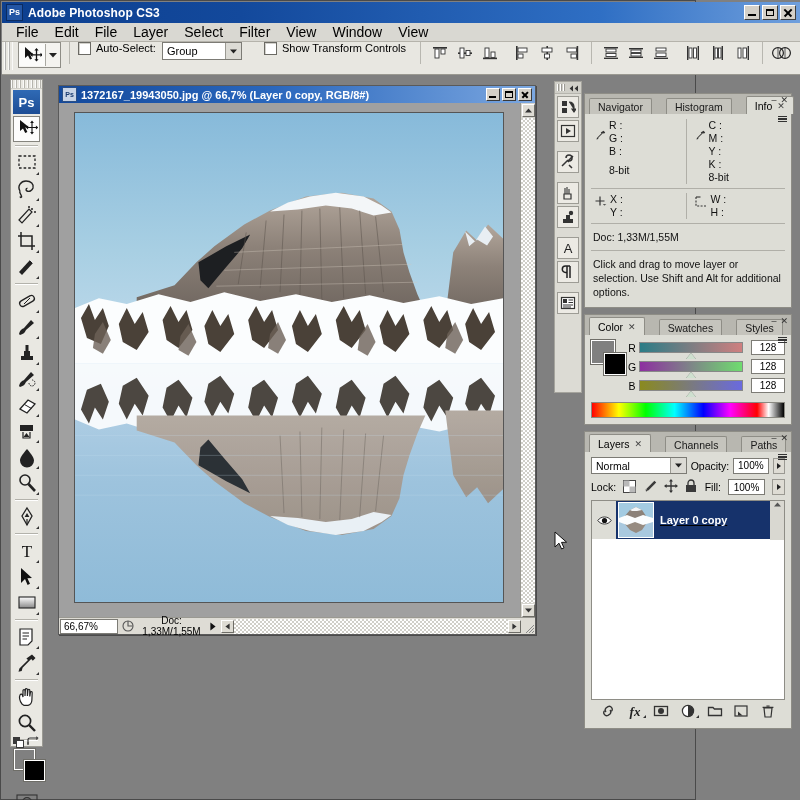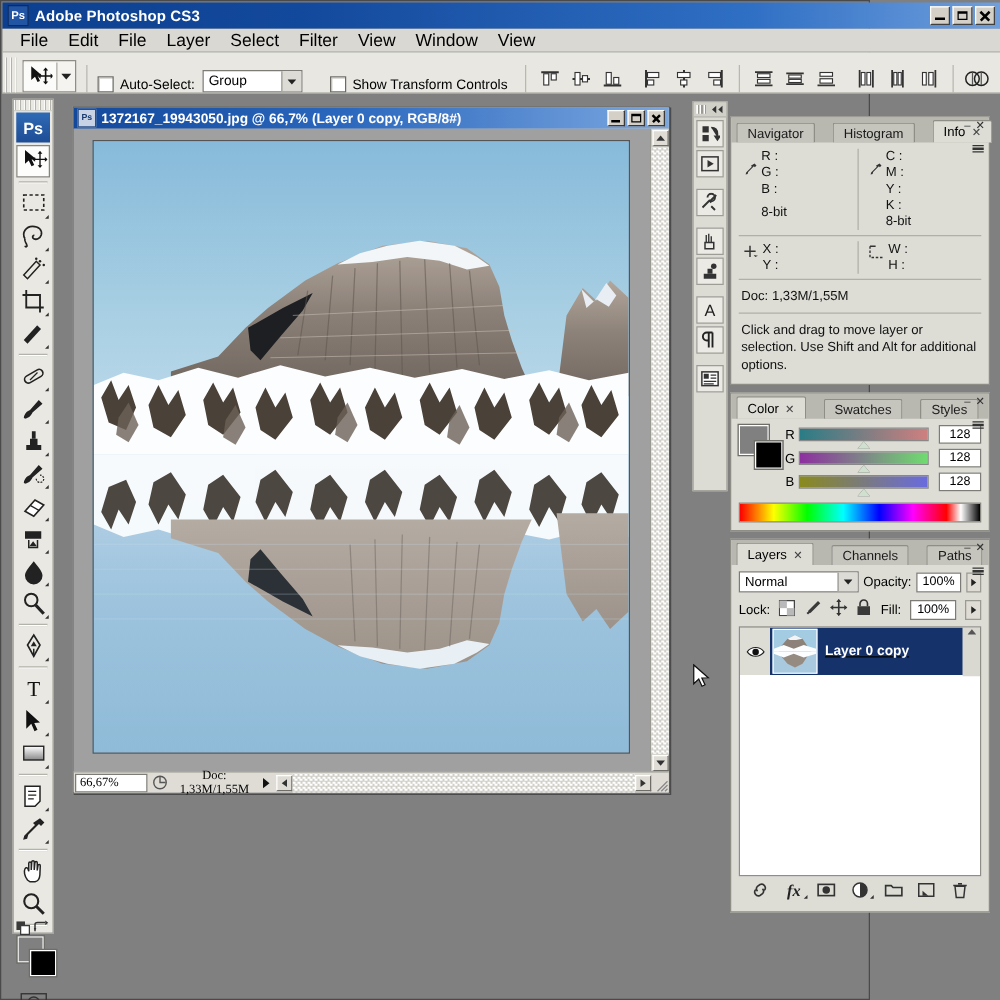--- a/index.html
+++ b/index.html
@@ -35,21 +35,21 @@
 
   
   .menubar{position:absolute;left:1px;top:22px;width:798px;height:19px;
     background:#d9d8d2;display:flex;align-items:center;padding-left:6px;box-sizing:border-box;
     border-bottom:1px solid #b5b3ab;}
   .menubar .mi{padding:2px 8px;color:#000;font-size:14px;cursor:default;}
 
   
   .optbar{position:absolute;left:1px;top:41px;width:798px;height:32px;
     background:#e8e7e1;border-bottom:1px solid #9a9991;
-    display:flex;align-items:flex-end;}
+    display:flex;align-items:flex-start;}
   .grip{width:9px;height:28px;margin:0 3px 0 2px;
     background:repeating-linear-gradient(to right,#fff 0 1px,#a0a0a0 1px 2px,transparent 2px 4px);
     opacity:.75;}
   .toolpreset{display:flex;align-items:center;height:24px;margin-left:2px;
     border:1px solid #8e8d86;background:#f4f3ef;}
   .toolpreset .tp-ic{width:26px;height:22px;display:flex;align-items:center;justify-content:center;
     border-right:1px solid #a9a8a1;background:#fbfbf9;}
   .toolpreset .tp-ar{width:14px;height:22px;display:flex;align-items:center;justify-content:center;}
   .optsep{width:1px;height:22px;background:#b8b7b0;margin:0 8px;}
   .chk{width:11px;height:11px;border:1px solid #6b6a64;background:#fff;
@@ -101,21 +101,21 @@
   .dbtn.r i{position:absolute;left:2px;top:2px;width:8px;height:7px;border:1px solid #000;border-top-width:2px;box-sizing:border-box;}
   .canvasarea{position:absolute;left:0;top:17px;width:476px;height:515px;background:#a0a0a0;overflow:hidden;}
   .imgbox{position:absolute;left:15px;top:9px;width:430px;height:491px;
     border:1px solid #555;box-sizing:border-box;overflow:hidden;background:#8fc0e0;}
   .vscroll{position:absolute;right:0;top:17px;width:15px;height:515px;background:#d6d5ce;border-left:1px solid #9a9992;box-sizing:border-box;}
   .sb-arrow{width:13px;height:13px;background:#dedcd4;border:1px solid #fff;
     border-right-color:#6e6d67;border-bottom-color:#6e6d67;box-sizing:border-box;
     display:flex;align-items:center;justify-content:center;margin:1px;}
   .sb-track{background:repeating-conic-gradient(#fff 0 25%, #d0cfc8 0 50%) 0 0/4px 4px;}
   .statusbar{position:absolute;left:0;bottom:0;width:476px;height:17px;
-    background:#dedcd5;border-top:1px solid #9a9992;display:flex;align-items:center;box-sizing:border-box;font-family:Liberation Serif, serif;}
+    background:#dedcd5;border-top:1px solid #9a9992;display:flex;align-items:center;box-sizing:border-box;}
   .zoomfield{width:58px;height:15px;background:#fff;border:1px solid #7d7c76;
     font-size:10px;display:flex;align-items:center;padding-left:3px;box-sizing:border-box;margin-left:1px;}
   .statinfo{flex:1;font-size:10px;text-align:center;color:#000;}
 
   
   .icondock{position:absolute;left:553px;top:80px;width:28px;height:312px;
     background:#dcdbd4;border:1px solid #a5a49d;box-sizing:border-box;}
   .dk-top{height:11px;display:flex;align-items:center;justify-content:space-between;padding:0 2px;
     background:#d0cfc8;border-bottom:1px solid #b6b5ae;}
   .dk-grip{width:8px;height:7px;background:repeating-linear-gradient(to right,#fff 0 1px,#9b9a94 1px 2px,transparent 2px 3px);}

